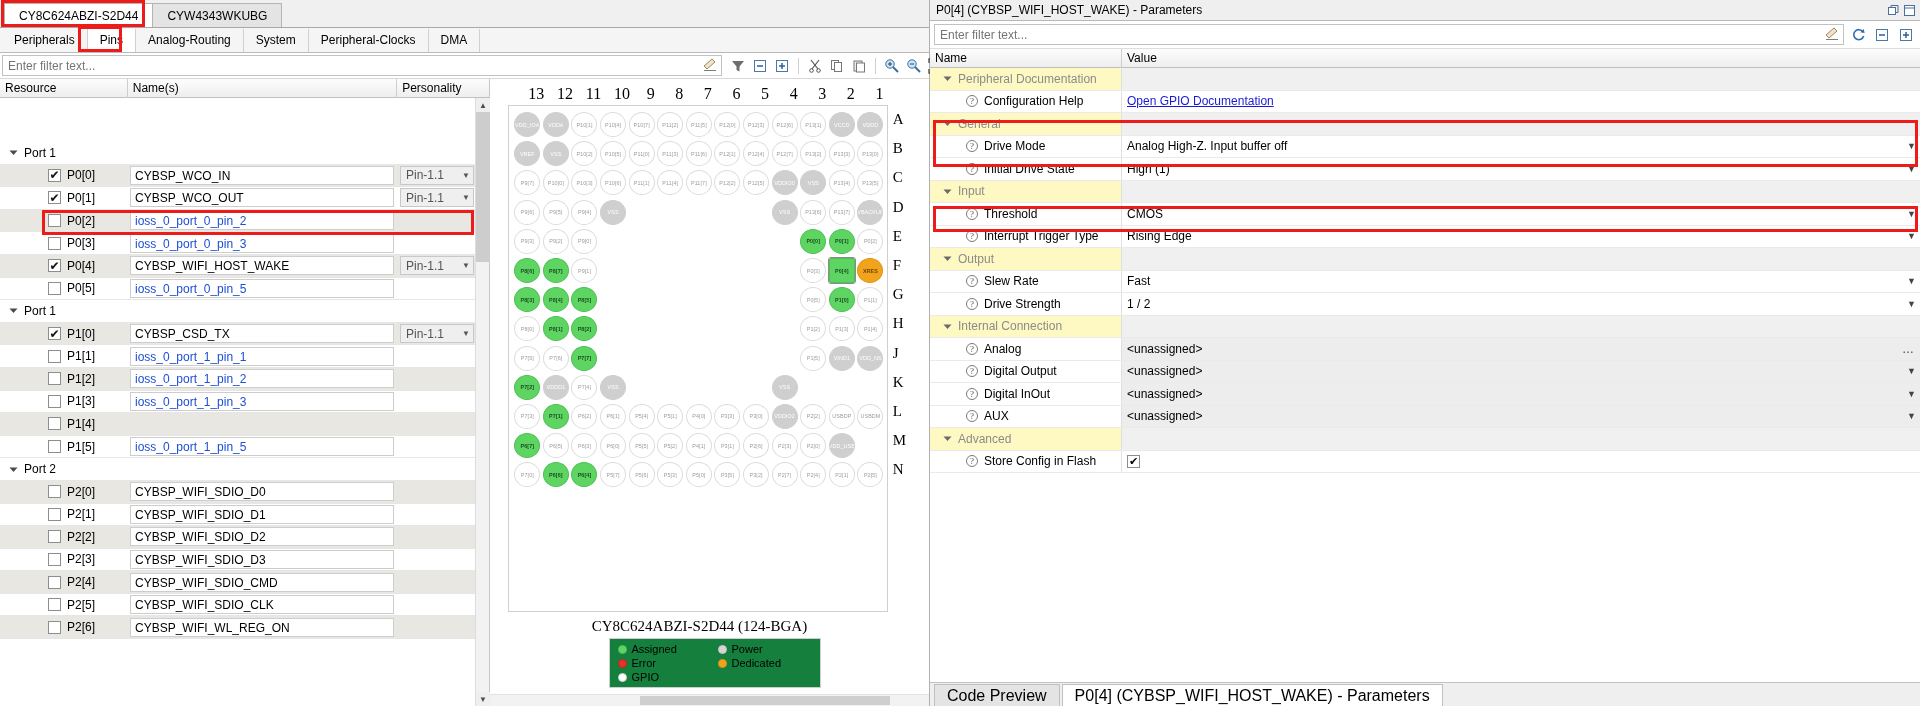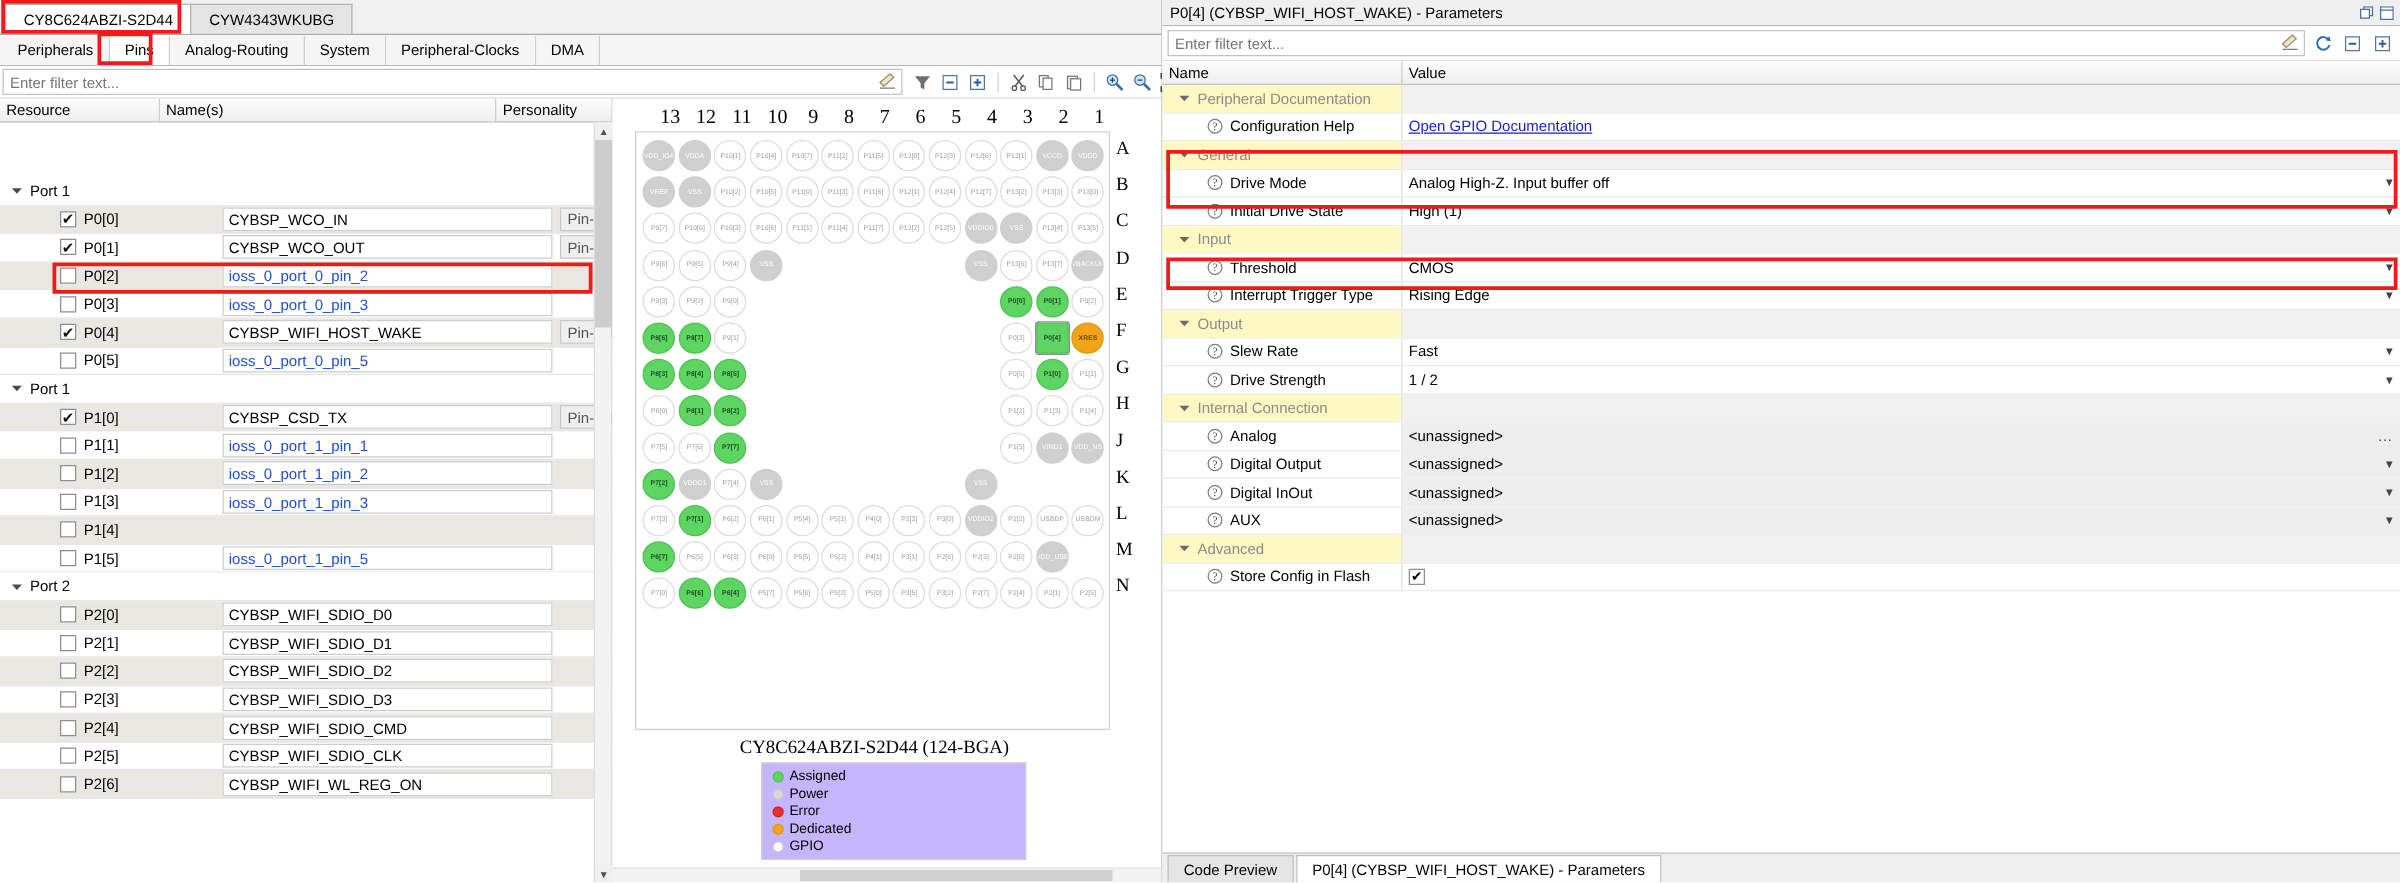--- a/index.html
+++ b/index.html
@@ -140,21 +140,21 @@
     width: 13px; height: 13px;
     border: 1px solid #8d8d8d; background: #fff;
     margin-left: 48px; margin-right: 6px;
     display: flex; align-items: center; justify-content: center;
     cursor: pointer; flex: 0 0 13px;
   }
   .cb .tick { font-size: 12px; line-height: 1; color: #111; }
   .pin-label { white-space: nowrap; }
   .cell-name {
     flex: 0 0 270px; height: 100%;
-    display: flex; align-items: center; padding-left: 2px; margin-left: 48px;
+    display: flex; align-items: center; padding-left: 2px;
   }
   .name-box {
     width: 264px; height: 19px; line-height: 18px;
     border: 1px solid #cdcdcd; background: #fff;
     padding-left: 4px; font-size: 12px;
     overflow: hidden; white-space: nowrap;
   }
   .name-box.dim { color: #1d4ed8; }
   .cell-pers { flex: 1; height: 100%; display: flex; align-items: center; padding-left: 2px; }
   .pers-box {
@@ -217,24 +217,24 @@
   .row-letters { display: flex; flex-direction: column; padding-left: 5px; }
   .row-letters span {
     height: 29.2px; line-height: 29.2px;
     font-family: "Liberation Serif", serif; font-size: 15px;
   }
   .chip-caption {
     text-align: center; font-family: "Liberation Serif", serif;
     font-size: 15px; padding: 6px 0 3px 0; margin-left: -30px;
   }
   .legend {
-    border: 1px solid #cfcfcf; background: #c4b5fd;
+    border: 1px solid #cfcfcf; background: #15803d;
     width: 212px; margin: 0 auto 6px auto;
     padding: 4px 8px; font-size: 11px;
-    display: grid; grid-template-columns: 1fr; gap: 2px 6px;
+    display: grid; grid-template-columns: 1fr 1fr; gap: 2px 6px;
     margin-left: auto; margin-right: auto;
   }
   .lg { display: flex; align-items: center; gap: 5px; }
   .lg .dot { width: 9px; height: 9px; border-radius: 50%; border: 1px solid #bcbcbc; }
   .dot.green { background: #5ed463; border-color: #4cc252; }
   .dot.gray  { background: #d6d6d6; border-color: #c6c6c6; }
   .dot.red   { background: #e8312a; border-color: #d0211a; }
   .dot.orange{ background: #f2a31c; border-color: #e09512; }
   .dot.white { background: #fff; border-color: #cccccc; }
   .chip-hscroll {
@@ -336,21 +336,21 @@
     font-size: 11px; cursor: pointer;
   }
 
   .rp-bottom-tabs {
     height: 24px; display: flex; align-items: flex-end;
     background: #efefef; border-top: 1px solid #c3c3c3;
     padding-left: 4px;
   }
   .rp-btab {
     height: 22px; line-height: 22px; padding: 0 12px;
-    font-size: 12px; border: 1px solid #c0c0c0; border-bottom: none;
+    font-size: 16px; border: 1px solid #c0c0c0; border-bottom: none;
     background: #e4e4e4; margin-right: 2px; cursor: pointer; white-space: nowrap;
   }
   .rp-btab.active { background: #ffffff; }
 </style>
 </head>
 <body>
 
 <div class="app">
 
   <div class="left-pane">

